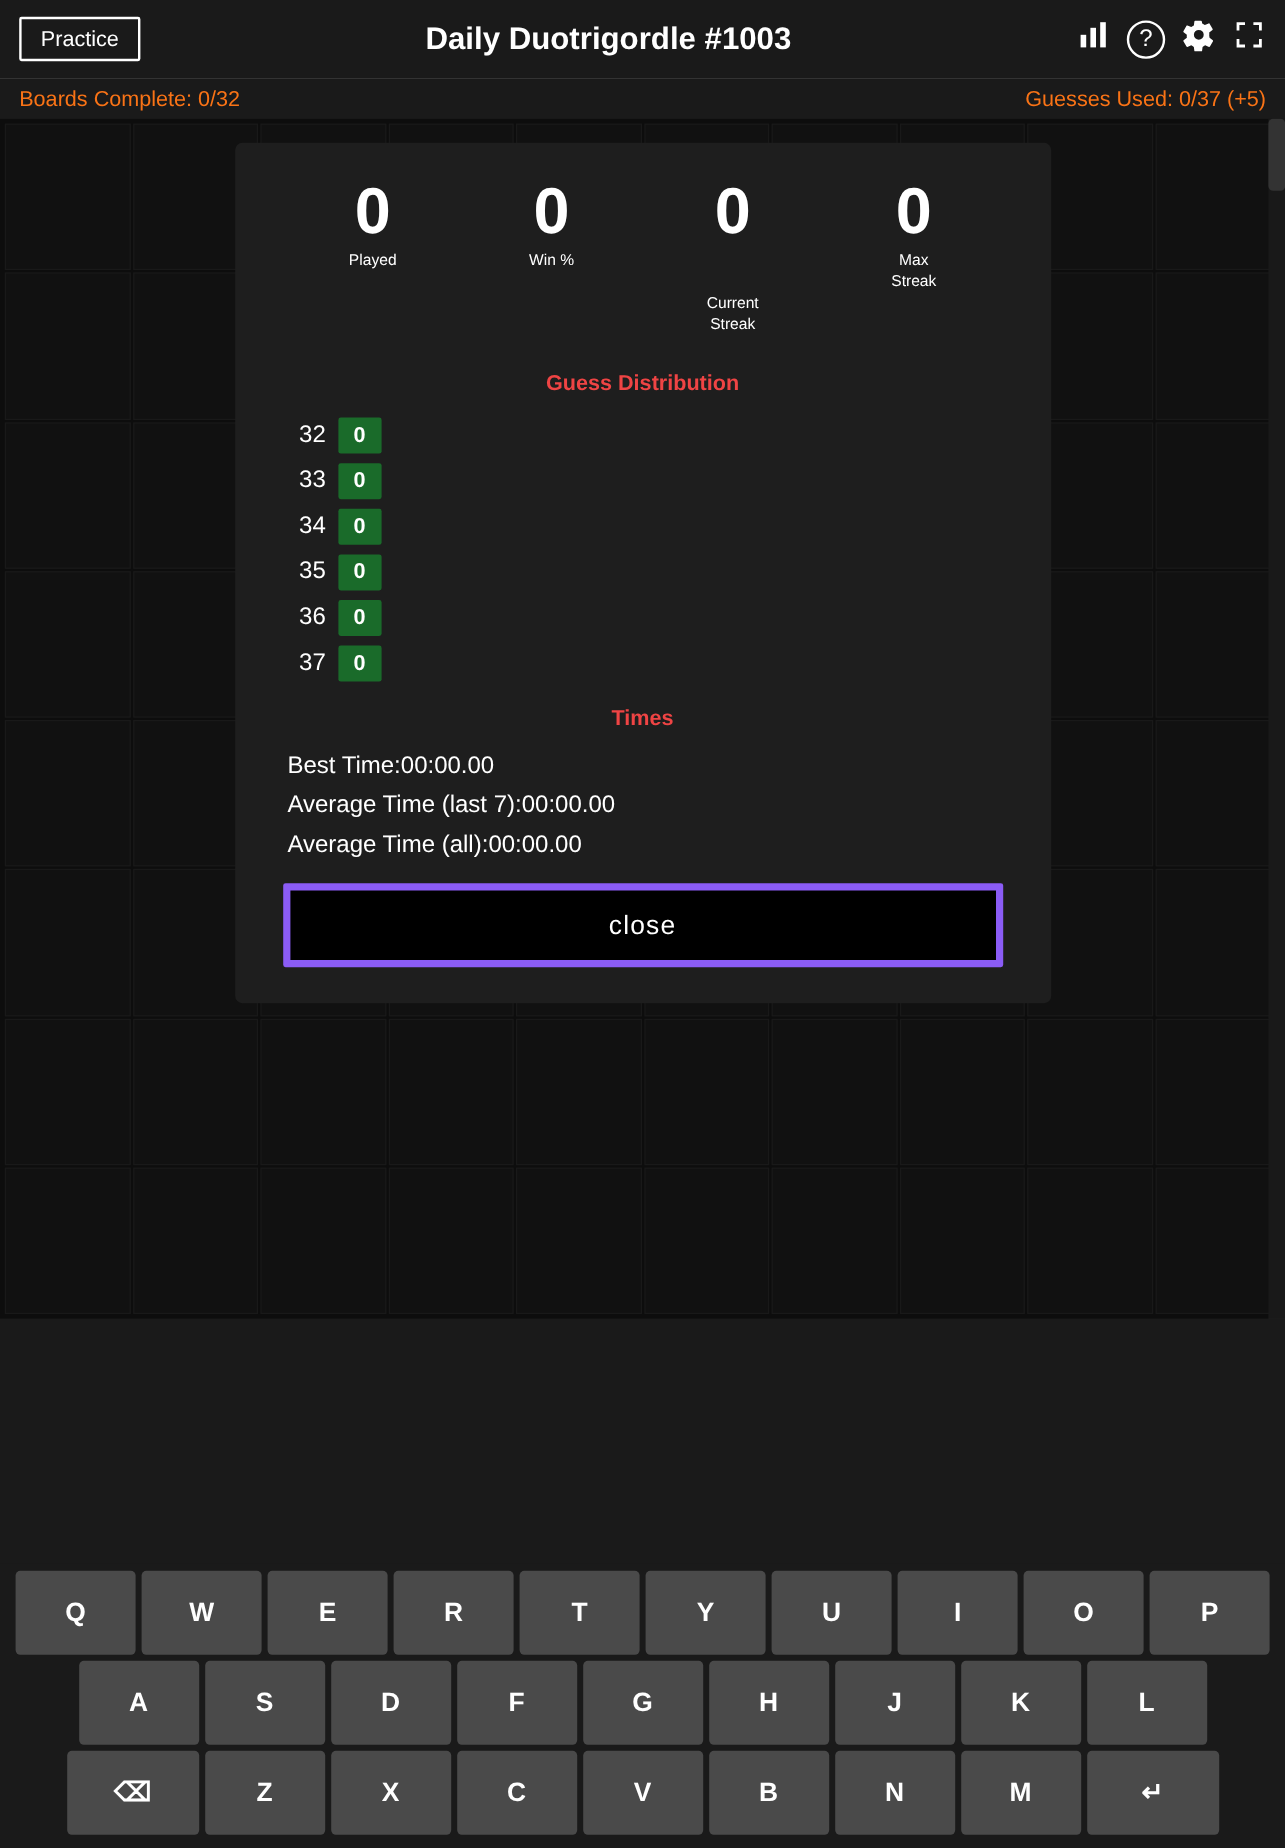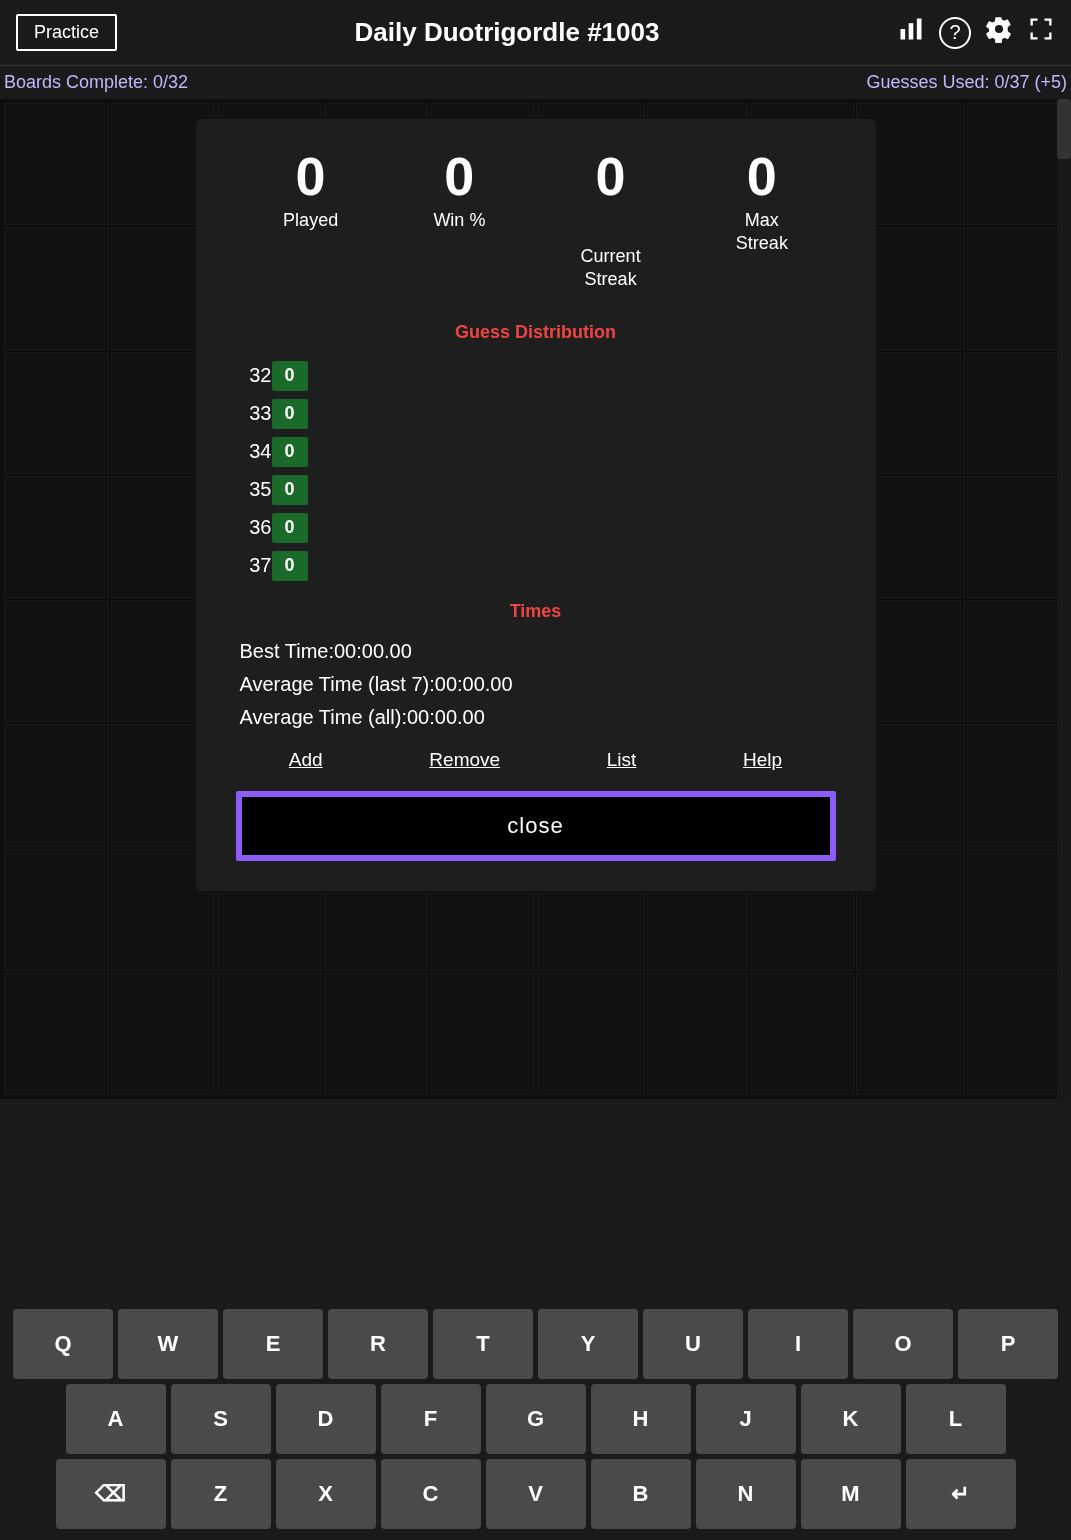--- a/index.html
+++ b/index.html
@@ -47,23 +47,23 @@
     .header-icon {
       font-size: 26px;
       color: #fff;
       cursor: pointer;
     }
 
     
     .status-bar {
       display: flex;
       justify-content: space-between;
-      padding: 6px 4px;
+      padding: 6px 16px;
       font-size: 18px;
-      color: #c4b5fd;
+      color: #f97316;
       background: #1a1a1a;
     }
 
     
     .grid-area {
       position: relative;
       width: 100%;
       height: 1000px;
       overflow: hidden;
     }
@@ -138,39 +138,40 @@
       align-items: center;
     }
     .stat-number {
       font-size: 54px;
       font-weight: bold;
       color: #fff;
       line-height: 1;
       margin-bottom: 6px;
     }
     .stat-label {
-      font-size: 18px;
+      font-size: 13px;
       color: #fff;
       text-align: center;
       line-height: 1.3;
     }
 
     
     .section-title {
       text-align: center;
       font-size: 18px;
       font-weight: bold;
       margin-bottom: 18px;
       color: #ef4444;
     }
 
     .distribution-row {
       display: flex;
       align-items: center;
       margin-bottom: 8px;
+      gap: 10px;
     }
     .dist-label {
       font-size: 20px;
       color: #fff;
       width: 36px;
       text-align: right;
     }
     .dist-bar-container {
       flex: 1;
       height: 30px;
@@ -475,26 +476,20 @@
     <span>Average Time (last 7):</span>
     <span class="time-value">00:00.00</span>
   </div>
             <div class="time-row">
     <span>Average Time (all):</span>
     <span class="time-value">00:00.00</span>
   </div>
           </div>
       </div>
 
-      <div class="links-row" id="links-row">
-          <button class="modal-link">Add</button>
-          <button class="modal-link">Remove</button>
-          <button class="modal-link">List</button>
-          <button class="modal-link">Help</button>
-        </div>
 
       <button class="close-btn">close</button>
     </div>
   </div>
 </div>
 
 <div class="keyboard">
   <div class="keyboard-row" id="kb-row1">
       <button class="key">Q</button>
       <button class="key">W</button>

